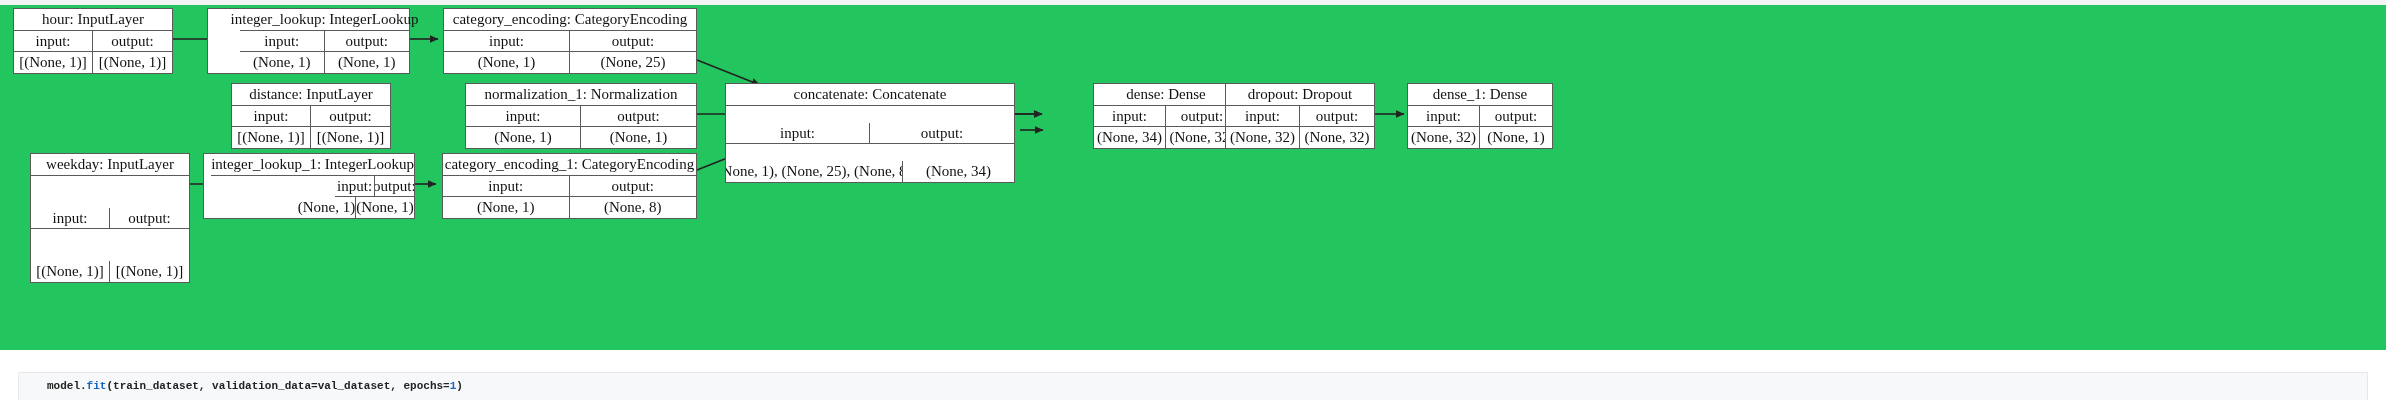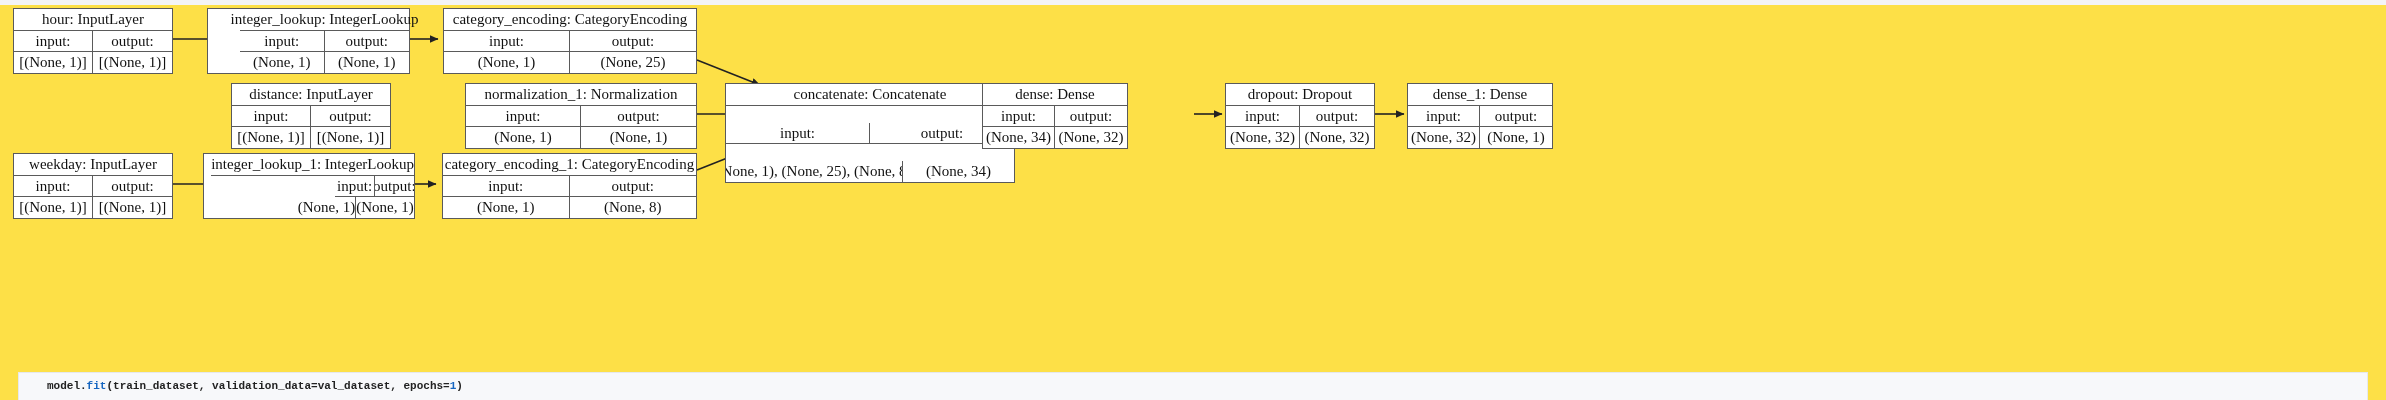--- a/index.html
+++ b/index.html
@@ -2,21 +2,21 @@
 <html><head>
 <meta charset="utf-8">
 <style>
   * { box-sizing: border-box; margin: 0; padding: 0; }
   html, body {
     width: 2386px; height: 400px;
     background: #ffffff;
     font-family: "Liberation Serif", "DejaVu Serif", serif;
     overflow: hidden;
   }
-  #root { position: relative; width: 2386px; height: 400px; background:#fde047; }
+  #root { position: relative; width: 2386px; height: 350px; background:#22c55e; }
 
   
   .top-strip {
     position: absolute; left: 0; top: 0; width: 2386px; height: 5px;
     background: #f3f4f6;
   }
 
   
   #graph { position: absolute; left: 0; top: 0; width: 2386px; height: 340px; }
   #edges { position: absolute; left: 0; top: 0; width: 2386px; height: 340px; }
@@ -175,21 +175,21 @@
       <div class="row labels">
         <div class="cell in">input:</div>
         <div class="cell out">output:</div>
       </div>
       <div class="row shapes">
         <div class="cell in">(None, 1)</div>
         <div class="cell out">(None, 1)</div>
       </div>
     </div>
 
-    <div class="node" style="left:13px; top:153px; width:160px;">
+    <div class="node" style="left:30px; top:153px; width:160px;gap:32px;">
       <div class="title">weekday: InputLayer</div>
       <div class="row labels">
         <div class="cell in">input:</div>
         <div class="cell out">output:</div>
       </div>
       <div class="row shapes">
         <div class="cell in">[(None, 1)]</div>
         <div class="cell out">[(None, 1)]</div>
       </div>
     </div>
@@ -223,21 +223,21 @@
       <div class="row labels">
         <div class="cell in">input:</div>
         <div class="cell out">output:</div>
       </div>
       <div class="row shapes">
         <div class="cell in">[(None, 1), (None, 25), (None, 8)]</div>
         <div class="cell out">(None, 34)</div>
       </div>
     </div>
 
-    <div class="node" style="left:982px; top:83px; width:146px;">
+    <div class="node" style="left:1093px; top:83px; width:146px;">
       <div class="title">dense: Dense</div>
       <div class="row labels">
         <div class="cell in">input:</div>
         <div class="cell out">output:</div>
       </div>
       <div class="row shapes">
         <div class="cell in">(None, 34)</div>
         <div class="cell out">(None, 32)</div>
       </div>
     </div>

